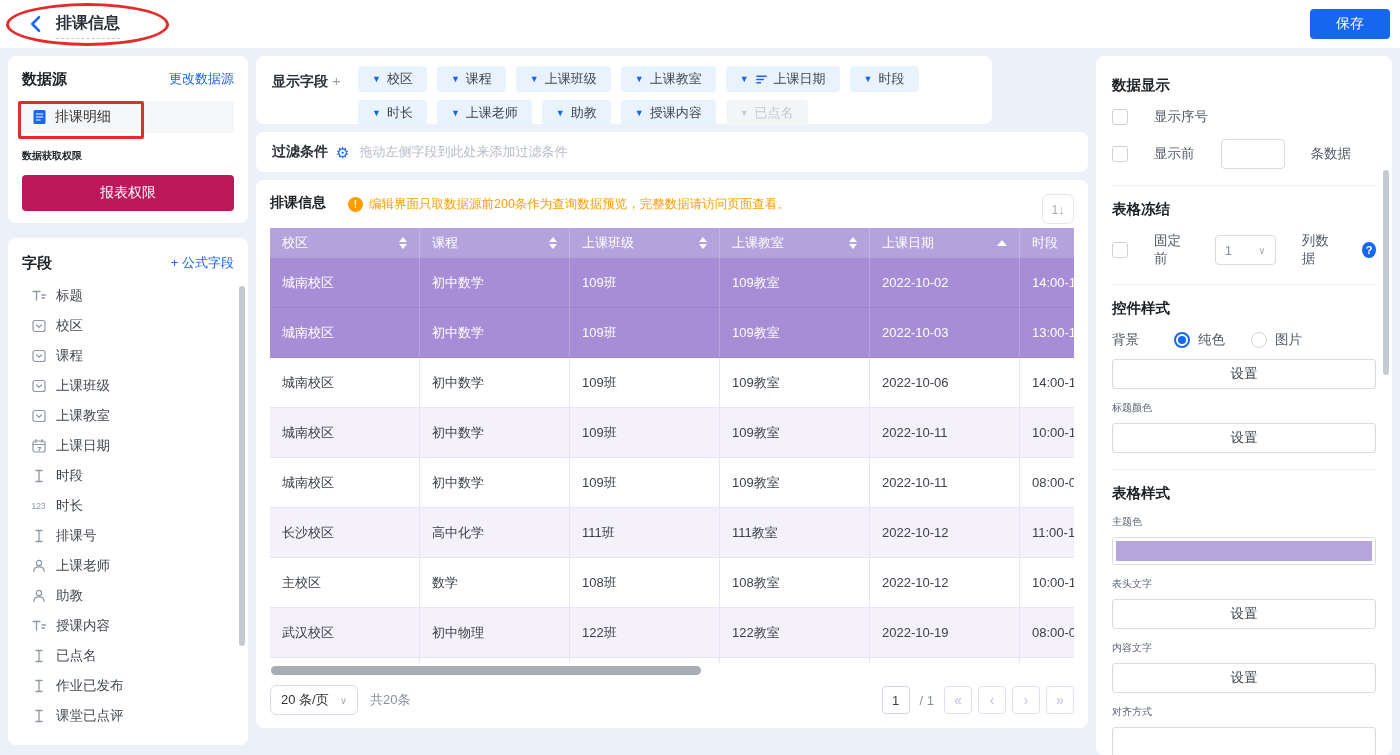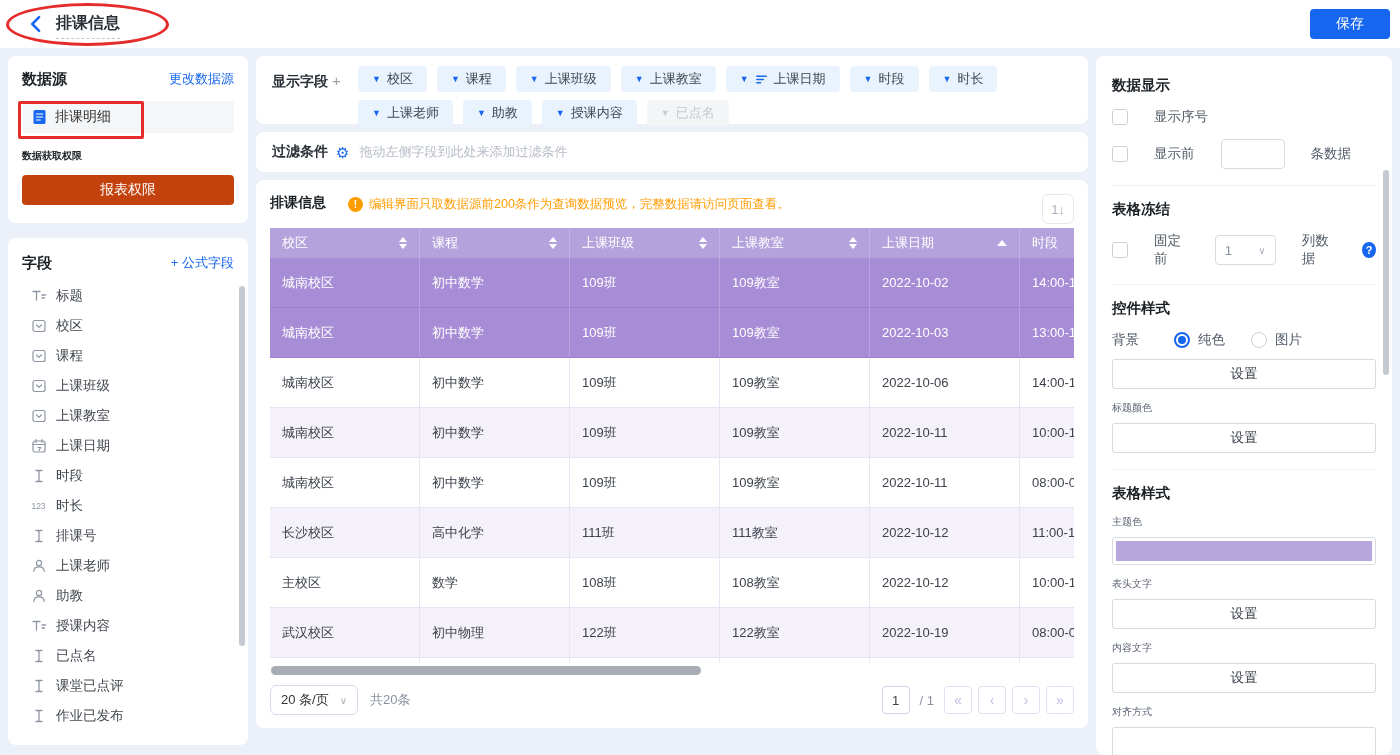--- a/index.html
+++ b/index.html
@@ -16,32 +16,32 @@
   .card { position:absolute; background:#fff; border-radius:8px; }
 
   
   .card-ds { left:8px; top:56px; width:240px; height:167px; padding:14px 14px; }
   .card-head { display:flex; justify-content:space-between; align-items:flex-start; }
   .h1 { font-size:15px; font-weight:700; color:#1c2126; }
   .link { color:#1766f0; font-size:13px; text-decoration:none; cursor:pointer; }
   .ds-item { margin-top:12px; height:32px; background:#f4f6f8; border-radius:3px; display:flex; align-items:center; gap:8px; padding:0 10px; font-size:14px; color:#333; cursor:pointer; }
   .red-box { position:absolute; left:10px; top:45px; width:126px; height:38px; border:3px solid #e62b2b; border-radius:2px; pointer-events:none; }
   .perm-title { margin-top:16px; font-size:10px; font-weight:700; color:#1c2126; }
-  .primary-btn { margin-top:12px; width:100%; height:30px; background:#c2410c; color:#fff; border:none; border-radius:4px; font-size:14px; cursor:pointer; font-family:Liberation Mono, monospace; }
+  .primary-btn { margin-top:12px; width:100%; height:36px; background:#be185d; color:#fff; border:none; border-radius:4px; font-size:14px; cursor:pointer; font-family:Liberation Mono, monospace; }
 
   .card-fields { left:8px; top:238px; width:240px; height:507px; padding:16px 14px; overflow:hidden; }
   .field-list { margin-top:8px; }
   .field-item { height:30px; display:flex; align-items:center; gap:9px; padding-left:8px; font-size:13.5px; color:#42474f; cursor:pointer; }
   .fi { width:17px; height:16px; display:inline-flex; align-items:center; justify-content:center; color:#8f96a3; flex:none; }
   .num-glyph { font-size:8.5px; color:#8f96a3; letter-spacing:0; font-weight:400; }
   .v-thumb { position:absolute; background:#c5c9d2; border-radius:3px; width:6px; }
   .fields-thumb { right:3px; top:48px; height:360px; }
 
   
-  .card-chips { left:256px; top:56px; width:832px; height:68px; padding:10px 16px; display:flex; }
+  .card-chips { left:256px; top:56px; width:736px; height:68px; padding:10px 16px; display:flex; }
   .chips-label { width:86px; padding-top:6px; font-size:14px; color:#2b3038; font-weight:600; flex:none; }
   .chips-label .plus { color:#9aa1ab; font-weight:400; font-size:15px; margin-left:4px; cursor:pointer; }
   .chips { display:flex; flex-wrap:wrap; gap:8px 10px; align-content:flex-start; }
   .chip { height:26px; background:#e9f3fe; border-radius:4px; display:inline-flex; align-items:center; gap:6px; padding:0 14px; font-size:13px; color:#41464f; cursor:pointer; }
   .chip .caret { color:#1766f0; font-size:9px; line-height:1; }
   .chip.disabled { background:#f4f5f7; color:#c3c7cd; }
   .chip.disabled .caret { color:#c9cdd3; }
 
   .card-filter { left:256px; top:132px; width:832px; height:40px; padding:0 16px; display:flex; align-items:center; gap:8px; }
   .fc-label { font-size:14px; font-weight:600; color:#2b3038; }
@@ -251,29 +251,29 @@
           </svg>
         </span>
       <span>已点名</span>
     </div>
     <div class="field-item">
       <span class="fi">
           <svg width="16" height="16" viewBox="0 0 16 16" fill="none" stroke="#8f96a3" stroke-width="1.3" stroke-linecap="round">
             <path d="M5 2.5h6M5 13.5h6M8 2.5v11"></path>
           </svg>
         </span>
+      <span>作业已发布</span>
+    </div>
+    <div class="field-item">
+      <span class="fi">
+          <svg width="16" height="16" viewBox="0 0 16 16" fill="none" stroke="#8f96a3" stroke-width="1.3" stroke-linecap="round">
+            <path d="M5 2.5h6M5 13.5h6M8 2.5v11"></path>
+          </svg>
+        </span>
       <span>课堂已点评</span>
-    </div>
-    <div class="field-item">
-      <span class="fi">
-          <svg width="16" height="16" viewBox="0 0 16 16" fill="none" stroke="#8f96a3" stroke-width="1.3" stroke-linecap="round">
-            <path d="M5 2.5h6M5 13.5h6M8 2.5v11"></path>
-          </svg>
-        </span>
-      <span>作业已发布</span>
     </div>
   </div>
   <div class="v-thumb fields-thumb"></div>
 </div>
 
 <div class="card card-chips">
   <div class="chips-label">
     <span>显示字段</span><span class="plus">+</span>
   </div>
   <div class="chips">

